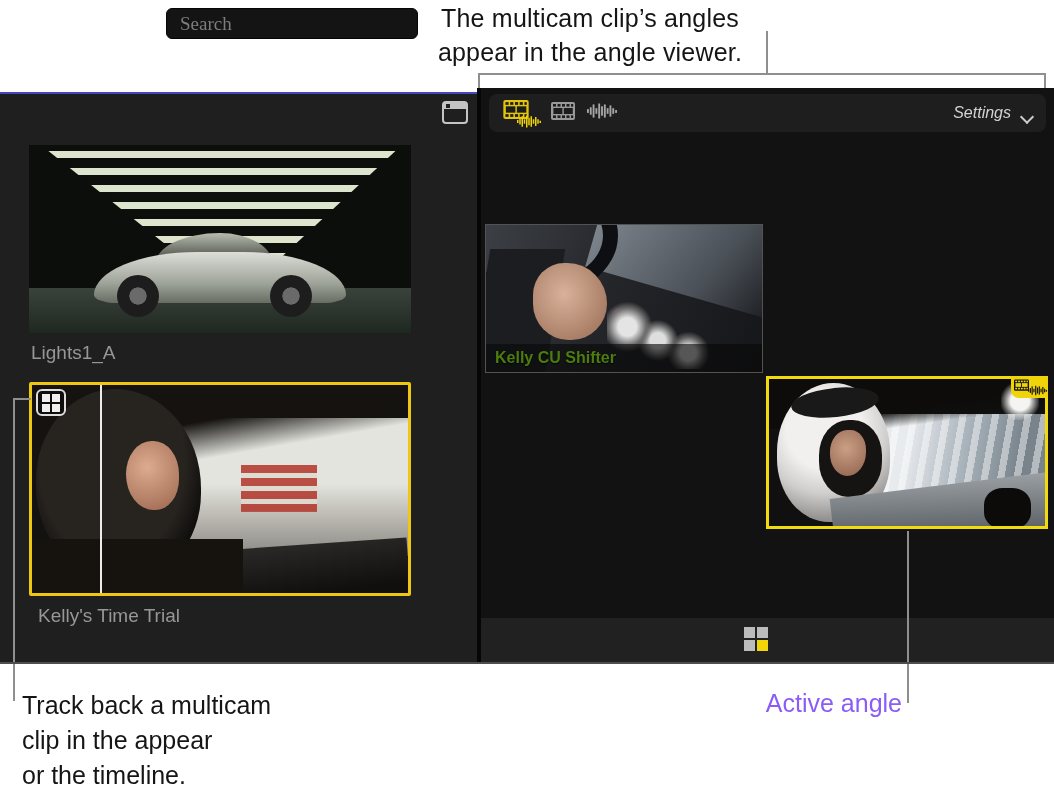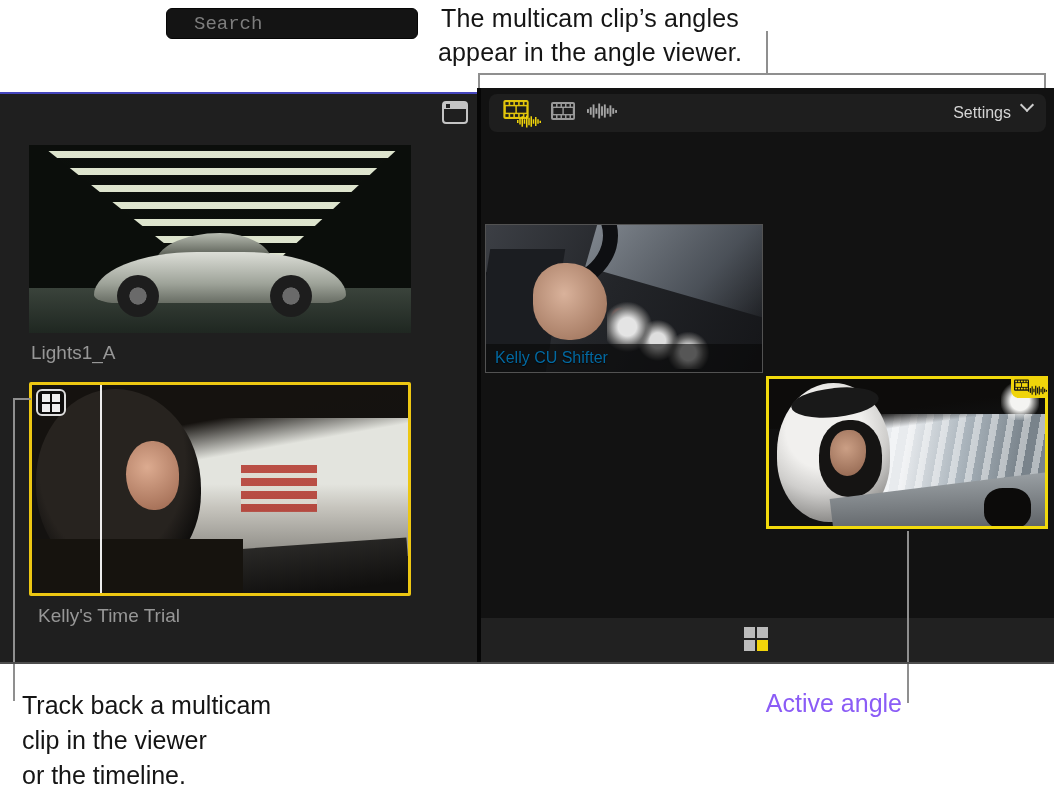--- a/index.html
+++ b/index.html
@@ -16,21 +16,21 @@
 
   
   .browser-panel{position:absolute;left:0;top:92px;width:477px;height:572px;background:#1f1f1f;
     border-top:2px solid #4545bd;box-sizing:border-box;}
   .panel-gap{position:absolute;left:477px;top:88px;width:4px;height:576px;background:#060606;}
   .panel-bottom-line{position:absolute;left:0;top:662px;width:1054px;height:2px;background:#4e4e4e;}
 
   .search-field{position:absolute;left:166px;top:8px;width:252px;height:31px;background:#141414;
     border:1px solid #060606;border-radius:6px;display:flex;align-items:center;box-sizing:border-box;padding:0 8px;}
   .search-field input{flex:1;background:transparent;border:none;outline:none;color:#c0c0c0;
-    font-size:19px;font-family:Liberation Mono, monospace;margin-left:17px;}
+    font-size:19px;font-family:Liberation Serif, serif;margin-left:3px;}
   .search-field input::placeholder{color:#7d7d7d;}
   .browser-toggle{position:absolute;left:442px;top:101px;width:26px;height:23px;border:2px solid #c4c4c4;
     border-radius:4px;box-sizing:border-box;background:#1f1f1f;}
   .browser-toggle .tbar{position:absolute;left:0;top:0;right:0;height:6px;background:#c4c4c4;}
   .browser-toggle .tdot{position:absolute;left:2px;top:1px;width:4px;height:4px;background:#1f1f1f;}
 
   .clip-label{position:absolute;color:#979797;font-size:19px;}
 
   .thumb{position:absolute;overflow:hidden;background:#000;}
   .s-el{position:absolute;}
@@ -74,28 +74,28 @@
     display:grid;grid-template-columns:8px 8px;grid-template-rows:8px 8px;gap:2px;
     align-content:center;justify-content:center;}
   .mc-badge span{background:#efefef;}
 
   
   .angle-panel{position:absolute;left:481px;top:88px;width:573px;height:576px;background:#121212;}
   .av-toolbar{position:absolute;left:8px;top:6px;width:557px;height:38px;background:#1e1e1e;
     border-radius:8px;display:flex;align-items:center;box-sizing:border-box;padding:0 14px;}
   .av-icons{display:flex;align-items:center;gap:12px;}
   .icon-btn{position:relative;display:inline-block;}
-  .settings-btn{margin-left:auto;display:flex;align-items:flex-start;color:#d4d4d4;font-size:16px;}
+  .settings-btn{margin-left:auto;display:flex;align-items:flex-end;color:#d4d4d4;font-size:16px;font-style:italic;}
   .chev{width:8px;height:8px;border-right:2px solid #cdcdcd;border-bottom:2px solid #cdcdcd;
     transform:rotate(45deg);margin-left:11px;margin-top:-4px;}
 
   .tile{position:absolute;width:276px;height:147px;background:#000;overflow:visible;outline:1px solid #525252;}
   .tile-img{position:absolute;inset:0;overflow:hidden;}
   .tile-label{position:absolute;left:0;right:0;bottom:0;height:28px;background:rgba(8,8,8,.62);
-    color:#0369a1;font-size:16px;font-weight:normal;line-height:28px;padding-left:9px;
+    color:#4d7c0f;font-size:16px;font-weight:bold;line-height:28px;padding-left:9px;
     text-shadow:0 1px 1px rgba(0,0,0,.8);}
   .tile-active{border:3px solid #f2da0c;outline:none;margin-left:-3px;margin-top:-3px;}
   .tile-badge{position:absolute;top:-3px;right:-3px;width:37px;height:22px;background:#f0d40a;
     border-radius:0 3px 0 8px;z-index:5;}
 
   
   .sc-shift{background:linear-gradient(115deg,#3c3f45 0%,#232529 45%,#151619 100%);}
   .sh-glass{right:-12%;top:-24%;width:72%;height:72%;opacity:.75;transform:rotate(16deg);
     background:linear-gradient(115deg,#a9b1ba,#5a616a 64%,rgba(90,97,106,0));}
   .sh-wheel{left:-14%;top:-36%;width:62%;height:86%;border-radius:50%;border:15px solid #0e0f12;box-sizing:border-box;}
@@ -227,21 +227,21 @@
       <span></span>
         <span></span>
     </div>
   </div>
   <div class="clip-label" style="left:38px;top:605px;">Kelly's Time Trial</div>
 
   <div class="cline" style="left:13px;top:398px;width:18px;height:2px;"></div>
   <div class="cline" style="left:13px;top:398px;width:2px;height:303px;"></div>
   <div class="callout-bl">
     <div>Track back a multicam</div>
-    <div>clip in the viewer</div>
+    <div>clip in the appear</div>
     <div>or the timeline.</div>
   </div>
 
   <div class="angle-panel">
 
     <div class="av-toolbar">
       <div class="av-icons">
         <span class="icon-btn" style="width:36px;height:26px;">
           <svg width="26" height="19" viewBox="0 0 24 18" style="position:absolute;left:0;top:0;">
             <rect width="24" height="18" rx="2" fill="#e2c50c"></rect>

